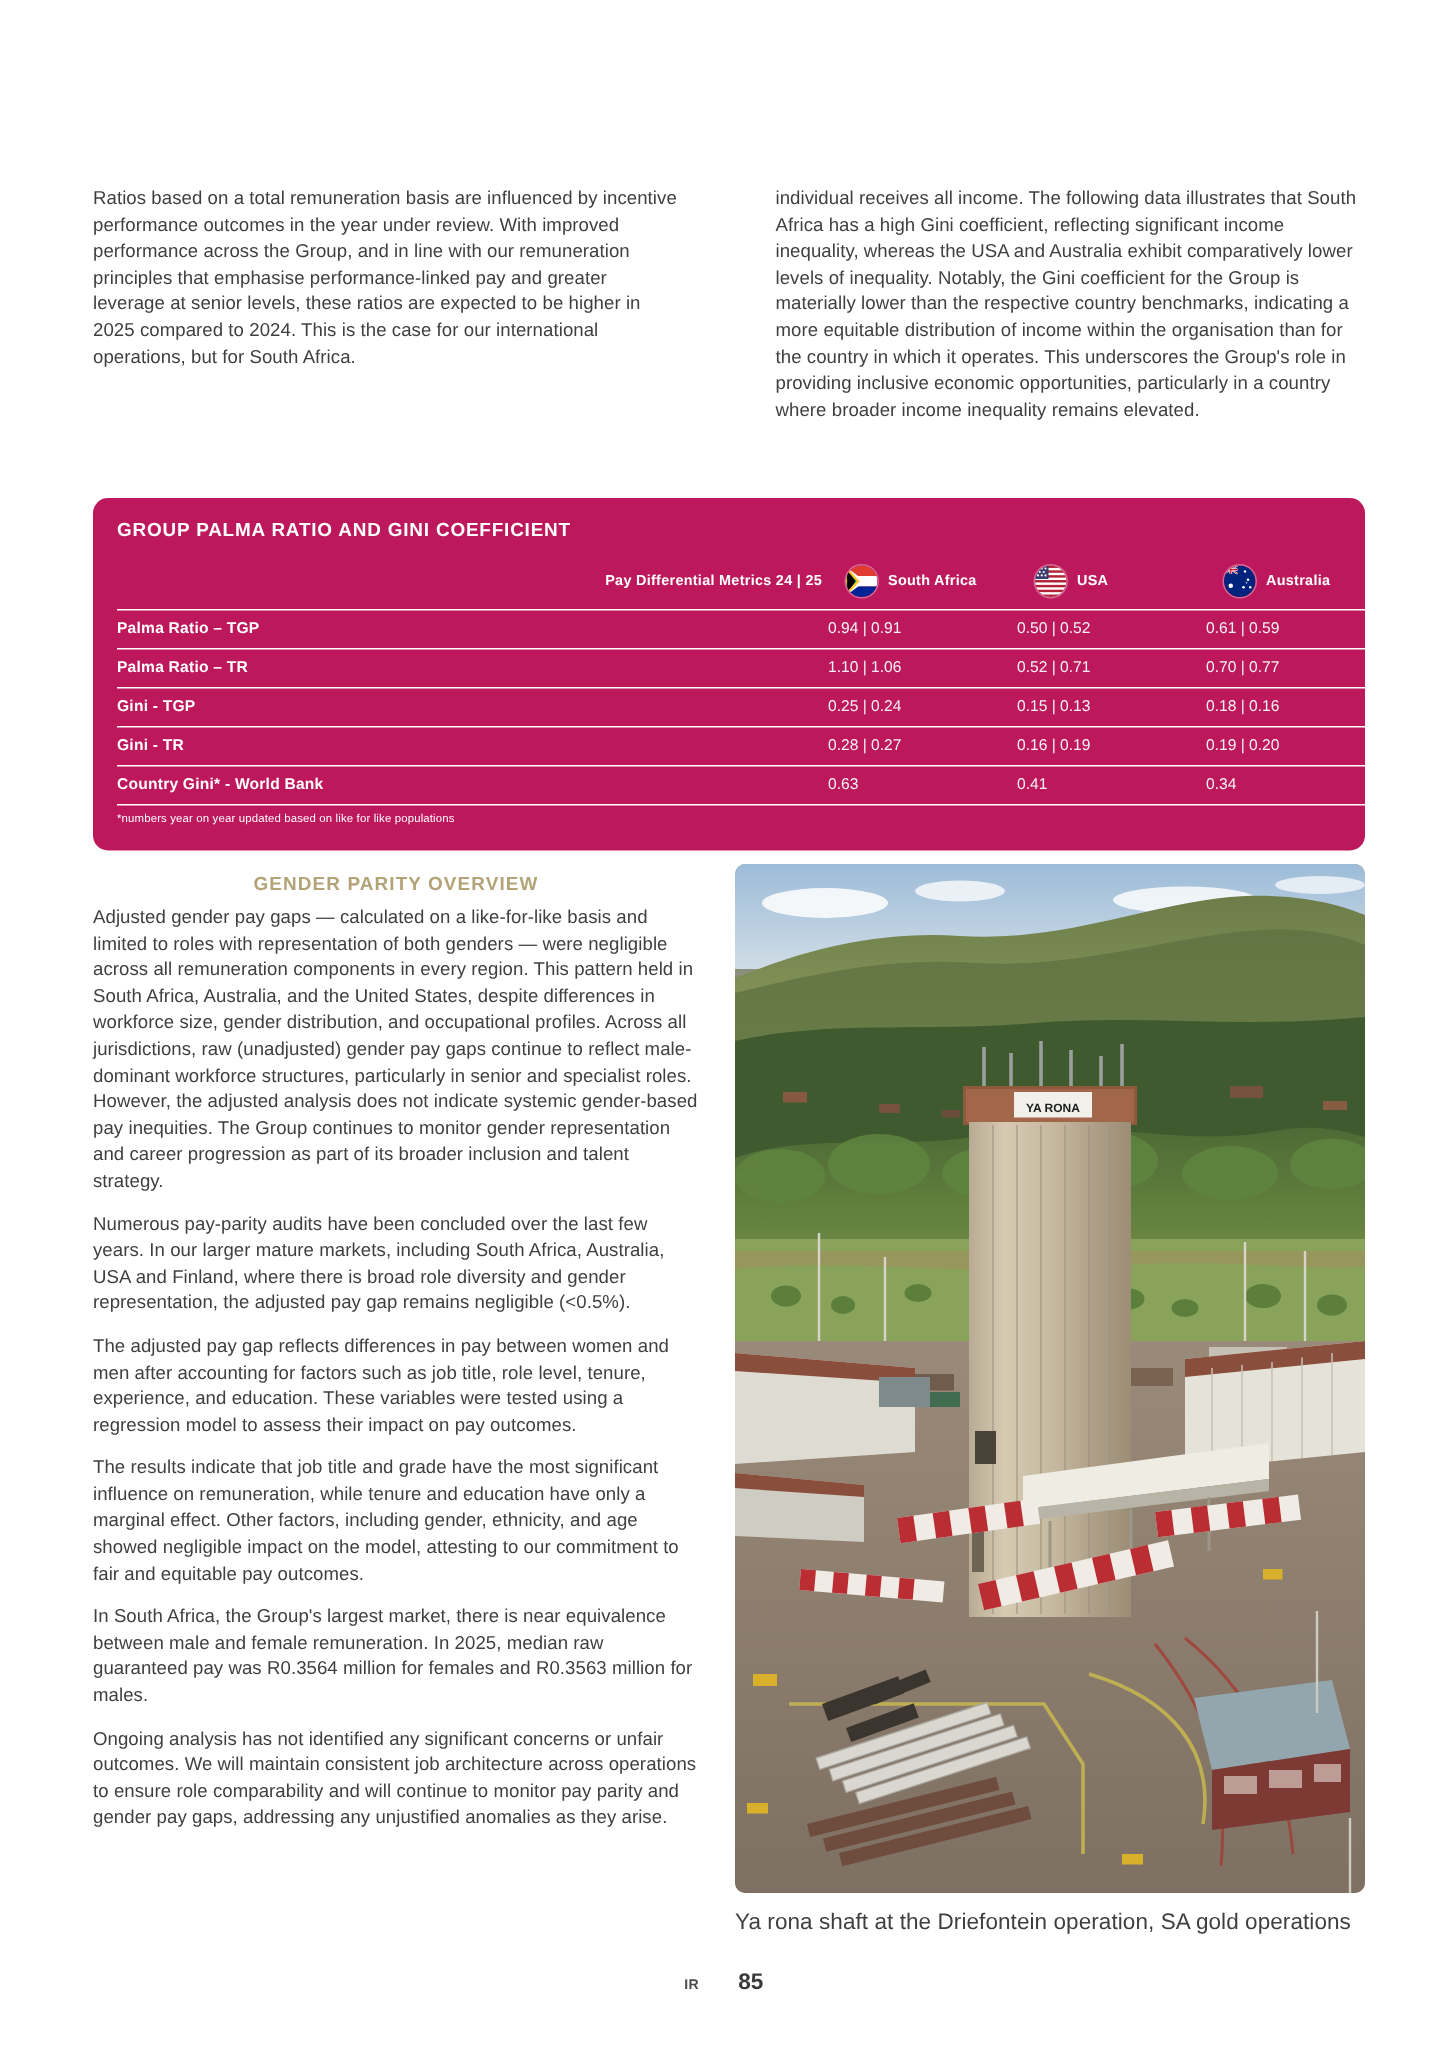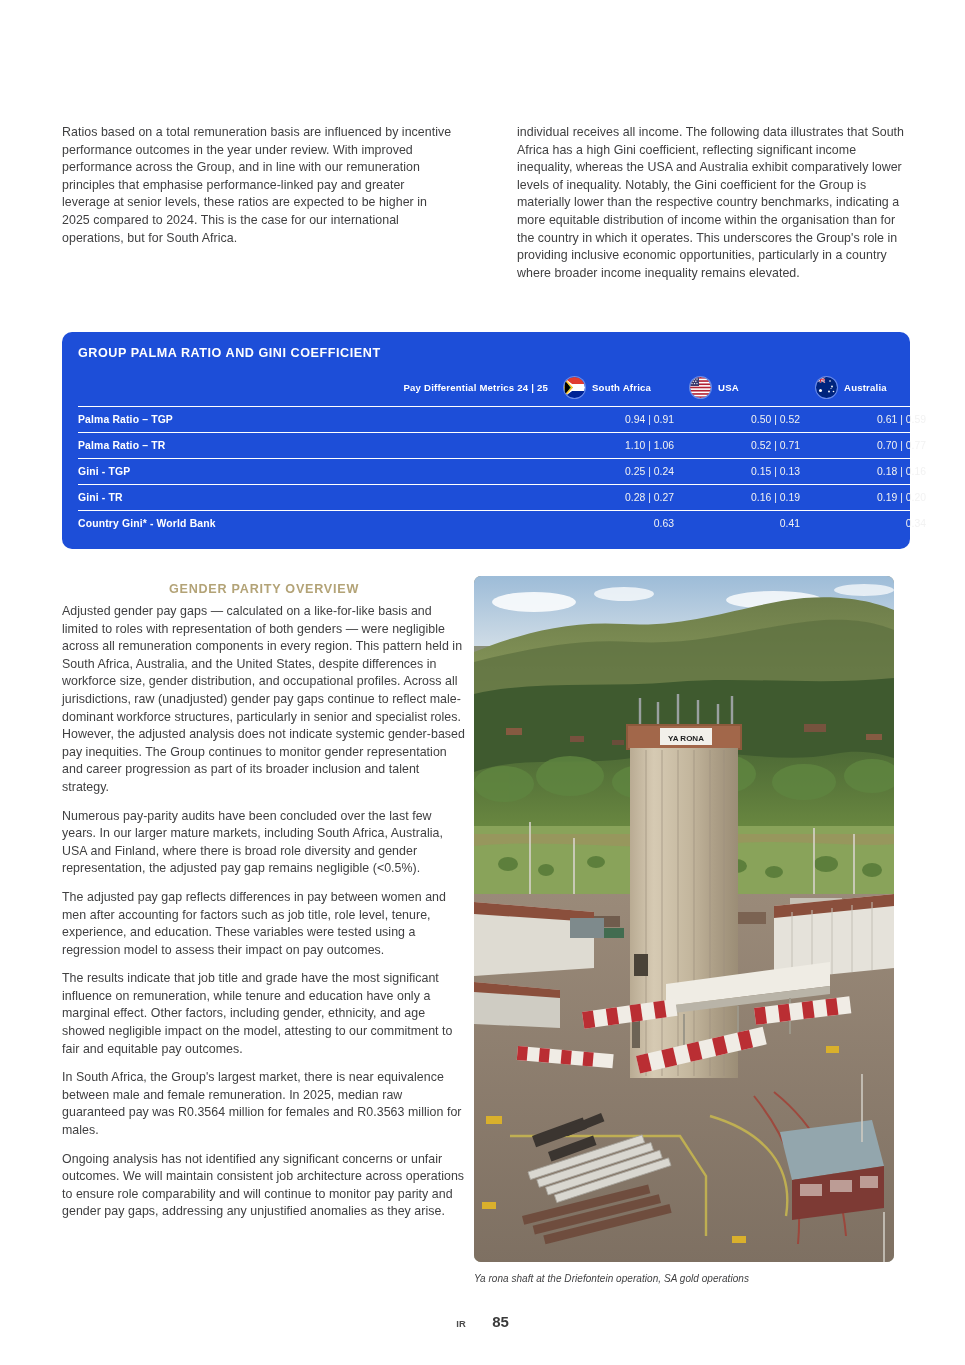--- a/index.html
+++ b/index.html
@@ -49,21 +49,21 @@
     margin: 15px 0 7px 0;
     text-transform: uppercase;
   }
 
   
   .panel {
     position: absolute;
     left: 62px;
     top: 332px;
     width: 848px;
-    background: #1d4ed8;
+    background: #be185d;
     border-radius: 10px;
     padding: 14px 16px 12px 16px;
   }
 
   .panel-title {
     font-size: 12.6px;
     font-weight: bold;
     color: #ffffff;
     letter-spacing: 0.55px;
     margin-bottom: 17px;
@@ -112,21 +112,21 @@
     height: 26px;
     vertical-align: middle;
     border-top: 1.6px solid #ffffff;
   }
   .data-row td.label-cell {
     font-weight: bold;
     text-align: left;
     letter-spacing: 0.15px;
   }
   .data-row td.val-cell {
-    text-align: right;
+    text-align: left;
     font-weight: normal;
     color: #f2f2f2;
     padding-left: 4px;
   }
 
   .footnote-row td {
     font-size: 7.6px;
     color: #ffffff;
     border-top: 1.6px solid #ffffff;
     height: 18px;
@@ -139,38 +139,37 @@
     position: absolute;
     left: 62px;
     top: 570px;
     width: 404px;
   }
   .left-col h2.section-head:first-child { margin-top: 12px; text-align: center; }
 
   
   .photo-block {
     position: absolute;
-    left: 474px;
+    left: 490px;
     top: 576px;
     width: 456px;
   }
   .photo {
     width: 420px;
     height: 686px;
     border-radius: 7px;
     overflow: hidden;
     position: relative;
     background: #8a8f7a;
   }
   .photo svg { display: block; width: 420px; height: 686px; }
 
   .photo-caption {
     margin-top: 11px;
-    font-size: 10px;
-    font-style: italic;
+    font-size: 15px;
     color: #3f3f40;
     letter-spacing: 0.05px;
   }
 
   
   .footer {
     position: absolute;
     left: 0;
     top: 1313px;
     width: 965px;
@@ -341,20 +340,23 @@
           <td class="label-cell">Gini - TR</td>
           <td class="val-cell">0.28  |  0.27</td>
           <td class="val-cell">0.16  |  0.19</td>
           <td class="val-cell">0.19  |  0.20</td>
         </tr>
         <tr class="data-row">
           <td class="label-cell">Country Gini* - World Bank</td>
           <td class="val-cell">0.63</td>
           <td class="val-cell">0.41</td>
           <td class="val-cell">0.34</td>
+        </tr>
+        <tr class="footnote-row">
+          <td colspan="4">*numbers year on year updated based on like for like populations</td>
         </tr>
       </tbody>
     </table>
   </div>
 
   <div class="left-col">
     <h2 class="section-head">GENDER PARITY OVERVIEW</h2>
     <p class="body-text">Adjusted gender pay gaps — calculated on a like-for-like basis and limited to roles with representation of both genders — were negligible across all remuneration components in every region. This pattern held in South Africa, Australia, and the United States, despite differences in workforce size, gender distribution, and occupational profiles. Across all jurisdictions, raw (unadjusted) gender pay gaps continue to reflect male-dominant workforce structures, particularly in senior and specialist roles. However, the adjusted analysis does not indicate systemic gender-based pay inequities. The Group continues to monitor gender representation and career progression as part of its broader inclusion and talent strategy.</p>
 
     <p class="body-text">Numerous pay-parity audits have been concluded over the last few years. In our larger mature markets, including South Africa, Australia, USA and Finland, where there is broad role diversity and gender representation, the adjusted pay gap remains negligible (&lt;0.5%).</p>

